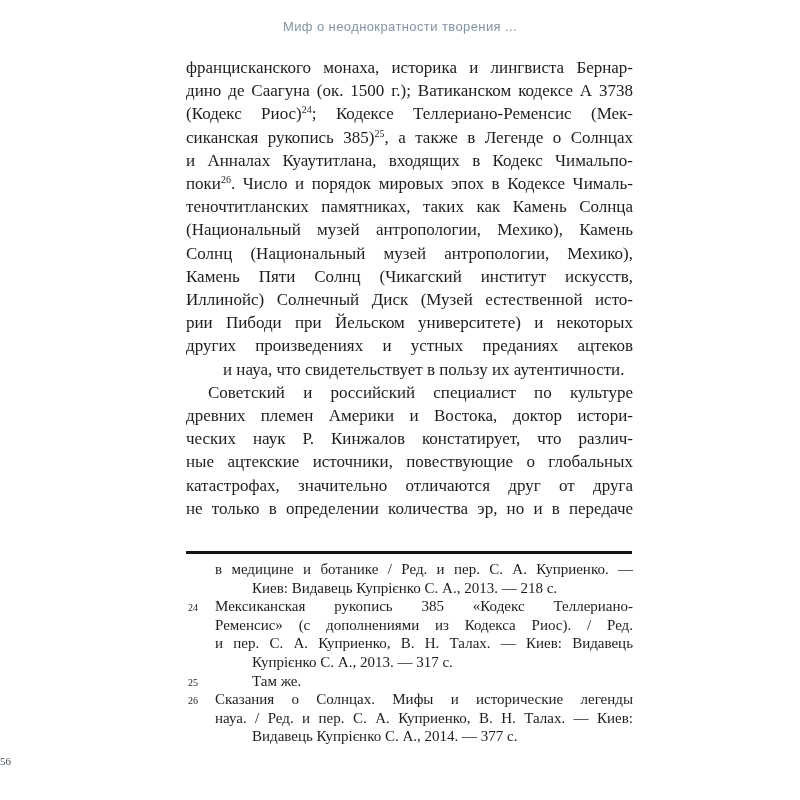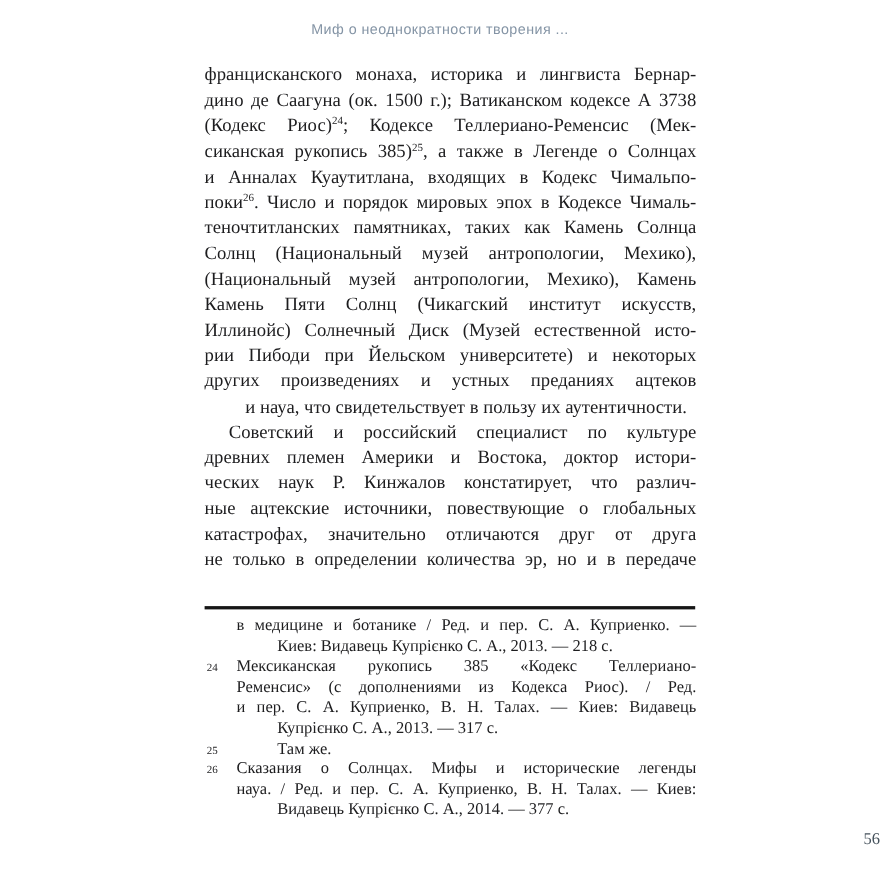--- a/index.html
+++ b/index.html
@@ -41,39 +41,39 @@
     position:absolute;left:186px;top:560px;width:447px;
     font-size:15px;line-height:18.6px;
   }
   .fn{position:relative;padding-left:29px;}
   .fn-num{
     position:absolute;left:2px;top:2px;
     font-size:10px;color:var(--c-body);
   }
   .page-number{
     position:absolute;left:0;top:755px;width:100%;
-    text-align:right;font-size:15px;color:var(--c-pagenum);
+    text-align:left;font-size:11px;color:var(--c-pagenum);
   }
 </style>
 </head>
 <body>
 
 <div class="running-head">Миф о неоднократности творения ...</div>
 
 <div class="text-block">
     <div>
       <div class="line"><span>францисканского монаха, историка и лингвиста Бернар-</span></div>
       <div class="line"><span>дино де Саагуна (ок. 1500 г.); </span><b>Ватиканском кодексе А 3738</b></div>
       <div class="line"><b>(Кодекс Риос)</b><sup class="fnref">24</sup><span>; </span><b>Кодексе Теллериано-Ременсис (Мек-</b></div>
       <div class="line"><b>сиканская рукопись 385)</b><sup class="fnref">25</sup><span>, а также в </span><b>Легенде о Солнцах</b></div>
       <div class="line"><b>и Анналах Куаутитлана</b><span>, входящих </span><b>в Кодекс Чимальпо-</b></div>
       <div class="line"><b>поки</b><sup class="fnref">26</sup><span>. Число и порядок мировых эпох в Кодексе Чималь-</span></div>
       <div class="line"><span>теночтитланских памятниках, таких как </span><b>Камень Солнца</b></div>
+      <div class="line"><span>(Национальный музей антропологии, Мехико), </span><b>Камень</b></div>
       <div class="line"><b>Солнц</b><span> (Национальный музей антропологии, Мехико),</span></div>
-      <div class="line"><span>(Национальный музей антропологии, Мехико), </span><b>Камень</b></div>
       <div class="line"><b>Камень Пяти Солнц</b><span> (Чикагский институт искусств,</span></div>
       <div class="line"><span>Иллинойс) </span><b>Солнечный Диск</b><span> (Музей естественной исто-</span></div>
       <div class="line"><span>рии Пибоди при Йельском университете) и некоторых</span></div>
       <div class="line"><span>других произведениях и устных преданиях ацтеков</span></div>
       <div class="line end"><span>и науа, что свидетельствует в пользу их аутентичности.</span></div>
     </div>
     <div>
       <div class="line indent"><span>Советский и российский специалист по культуре</span></div>
       <div class="line"><span>древних племен Америки и Востока, доктор истори-</span></div>
       <div class="line"><span>ческих наук Р. Кинжалов констатирует, что различ-</span></div>

